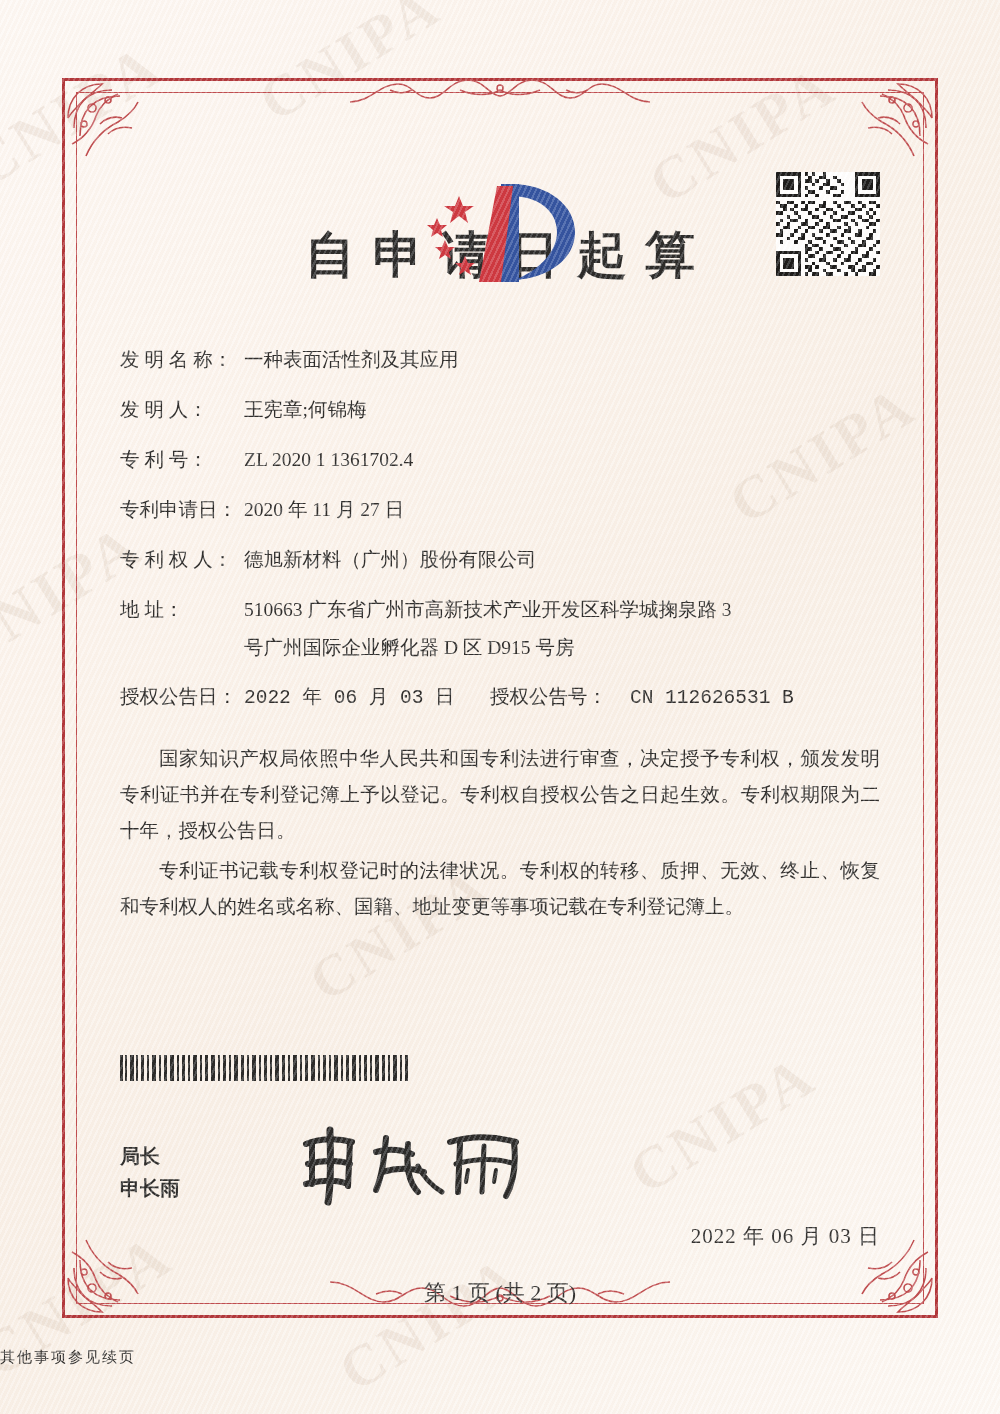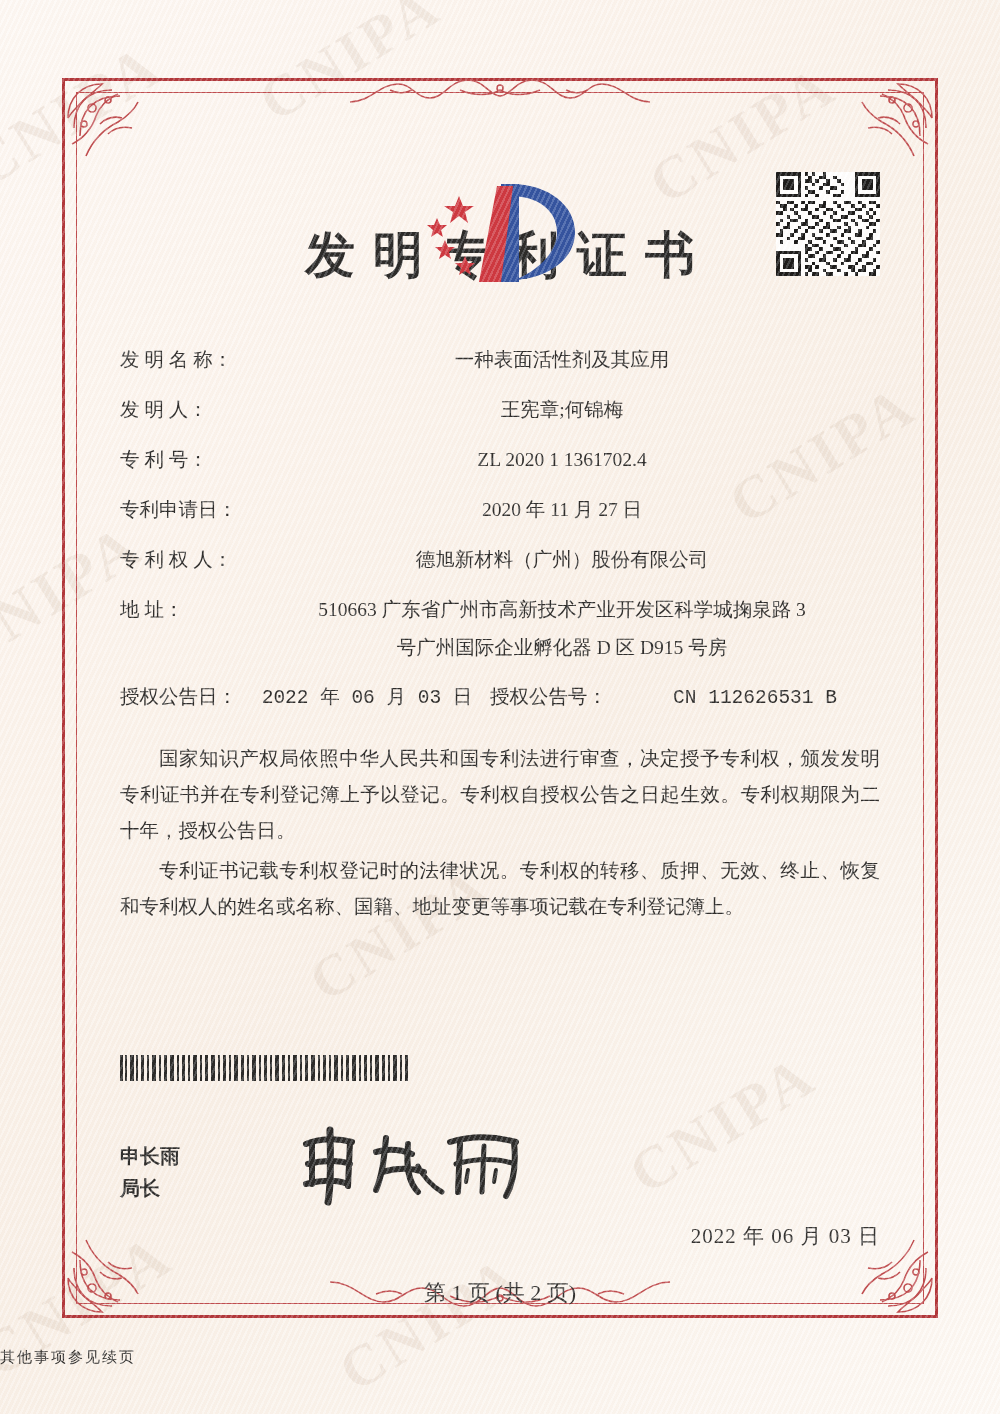--- a/index.html
+++ b/index.html
@@ -150,21 +150,21 @@
     align-items: flex-start;
     margin-bottom: 12px;
   }
   .field-label {
     flex: 0 0 124px;
     display: flex;
     letter-spacing: 0;
     white-space: nowrap;
   }
   .field-colon { margin: 0 2px 0 0; }
-  .field-value { flex: 1 1 auto; text-align: center; }
+  .field-value { flex: 1 1 auto; }
 
   .row-inline {
     display: flex;
     align-items: flex-start;
     font-family: Liberation Mono, monospace;
   }
   .inline-left { flex: 0 0 370px; display: flex; }
   .inline-right { flex: 1 1 auto; display: flex; }
   .inline-left .field-label { flex: 0 0 124px; }
   .inline-right .field-label { flex: 0 0 140px; }
@@ -551,21 +551,21 @@
           <rect x="8" y="28" width="1" height="1"></rect>
             <rect x="10" y="28" width="2" height="1"></rect>
             <rect x="14" y="28" width="2" height="1"></rect>
             <rect x="19" y="28" width="1" height="1"></rect>
             <rect x="22" y="28" width="1" height="1"></rect>
             <rect x="26" y="28" width="2" height="1"></rect>
         </g>
       </svg>
     </div>
 
-    <div class="doc-title">发明专利证书</div>
+    <div class="doc-title">自申请日起算</div>
 
     <div class="fields">
 
       <div class="field-row">
         <span class="field-label">
           <span>发 明 名 称</span>
             <span class="field-colon">：</span>
         </span>
         <span class="field-value">一种表面活性剂及其应用</span>
       </div>
@@ -688,22 +688,22 @@
             <rect x="262" y="0" width="3" height="26"></rect>
           <rect x="268" y="0" width="2" height="26"></rect>
             <rect x="273" y="0" width="4" height="26"></rect>
           <rect x="280" y="0" width="2" height="26"></rect>
             <rect x="285" y="0" width="3" height="26"></rect>
         </g>
       </svg>
     </div>
 
     <div class="sign-block">
+      <div class="sign-title">局长</div>
       <div class="sign-title">申长雨</div>
-      <div class="sign-title">局长</div>
 
       <div class="signature">
         <svg width="240" height="80" viewBox="0 0 240 80">
           <g fill="none" stroke="#111111" stroke-linecap="round" stroke-linejoin="round">
 
             <path d="M16 18 C30 12 48 12 62 16" stroke-width="6"></path>
             <path d="M22 18 L22 58" stroke-width="6"></path>
             <path d="M60 16 L58 60" stroke-width="6"></path>
             <path d="M18 38 C32 34 50 34 60 38" stroke-width="6"></path>
             <path d="M40 4 C40 20 42 54 38 76" stroke-width="7"></path>

